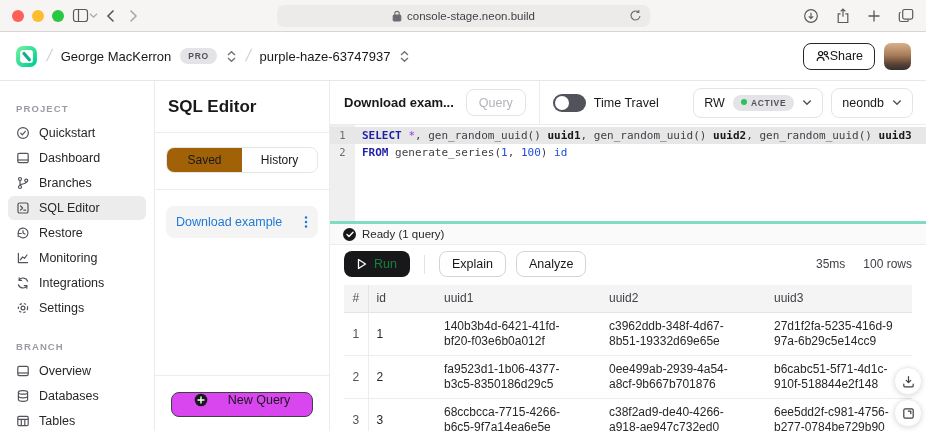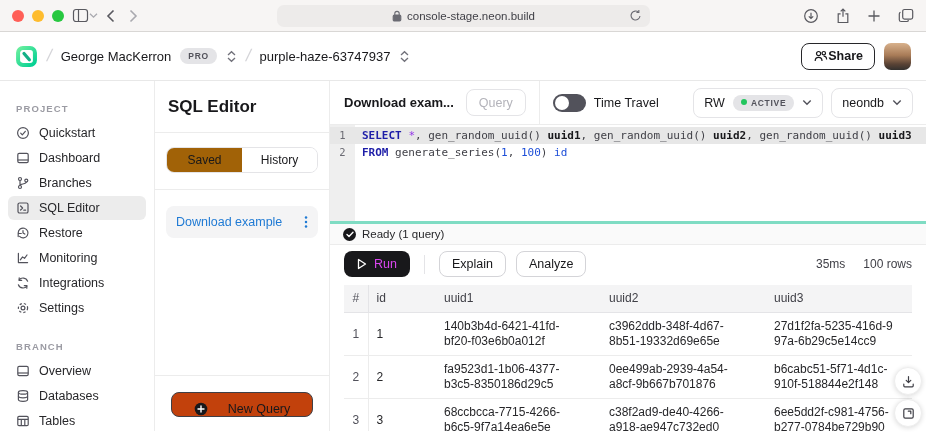--- a/index.html
+++ b/index.html
@@ -22,21 +22,21 @@
   
   .app-header { height:49px; border-bottom:1px solid #e8e8e8; display:flex;
     align-items:center; padding:0 15px; gap:9px; background:#fff; }
   .crumb-slash { color:#d4d4d8; font-size:17px; font-weight:300; transform:skewX(-12deg); }
   .user-name, .project-name { font-size:13px; font-weight:500; color:#18181b; }
   .pill { background:#e4e4e7; border-radius:9px; font-size:8.5px; letter-spacing:.7px;
     color:#52525b; padding:3px 8px; font-weight:700; }
   .sort-chev { color:#71717a; display:flex; }
   .share-btn { margin-left:auto; height:27px; border:1px solid #27272a; border-radius:8px;
     background:#fff; display:flex; align-items:center; padding:0 11px;
-    font-size:12.5px; font-weight:700; color:#18181b; cursor:pointer; }
+    font-size:12.5px; font-weight:400; color:#18181b; cursor:pointer; }
   .avatar { width:27px; height:27px; border-radius:7px;
     background:linear-gradient(180deg,#d8b18c 0%, #a97c58 45%, #5a4335 78%, #33302e 100%); }
 
   
   .layout { display:flex; height:350px; }
 
   
   .sidebar { width:155px; flex:none; border-right:1px solid #ececec; padding:14px 8px 0; overflow:hidden; }
   .section-label { font-size:9.5px; letter-spacing:1.1px; color:#9b9ba3; font-weight:700;
     padding:8px 8px 7px; }
@@ -55,21 +55,21 @@
   .segment { flex:1; display:flex; align-items:center; justify-content:center; font-size:12px;
     color:#18181b; background:#fff; cursor:pointer; }
   .segment.active { background:#a16207; }
   .saved-item { margin:16px 11px; background:#f4f4f5; border-radius:8px; height:32px;
     display:flex; align-items:center; justify-content:space-between; padding:0 10px;
     font-size:12.5px; color:#1f7ad4; cursor:pointer; }
   .kebab { display:flex; color:#1f7ad4; }
   .panel-footer { position:absolute; bottom:0; left:0; right:0; border-top:1px solid #ececec;
     padding:16px 16px 14px; }
   .new-query-btn { width:100%; height:25px; border:1px solid #3f3f46; border-radius:8px;
-    background:#c2410c; display:flex; align-items:flex-end; justify-content:center; gap:20px;
+    background:#d946ef; display:flex; align-items:flex-start; justify-content:center; gap:20px;
     font-size:12.5px; font-weight:500; color:#18181b; cursor:pointer; }
 
   
   .main { flex:1; min-width:0; display:flex; flex-direction:column; position:relative; }
   .toolbar { height:44px; flex:none; border-bottom:1px solid #ececec; display:flex;
     align-items:center; padding:0 0 0 14px; }
   .query-title { font-size:13px; font-weight:600; color:#18181b; }
   .save-btn { margin-left:12px; height:27px; padding:0 12px; border:1px solid #e4e4e7;
     border-radius:8px; background:#fff; color:#b3b3ba; font-size:12.5px; }
   .v-divider { width:1px; height:43px; background:#ececec; margin:0 13px; flex:none; }
@@ -100,21 +100,21 @@
   .tok-num { color:#1d4ed8; }
   .tok-star { color:#9333ea; }
 
   .teal-divider { height:3px; flex:none; background:#7fdcc3; }
   .status-bar { height:21px; flex:none; background:#fafafa; border-bottom:1px solid #ececec;
     display:flex; align-items:center; gap:6px; padding:0 13px; font-size:11.5px; color:#27272a; }
   .check-badge { width:13px; height:13px; border-radius:50%; background:#18181b; display:flex;
     align-items:center; justify-content:center; color:#fff; flex:none; }
 
   .actions-row { height:38px; flex:none; display:flex; align-items:center; padding:0 14px; gap:10px; }
-  .run-btn { height:26px; background:#18181b; color:#d946ef; border:none; border-radius:8px;
+  .run-btn { height:26px; background:#18181b; color:#15803d; border:none; border-radius:8px;
     display:flex; align-items:center; gap:7px; padding:0 13px; font-size:12.5px;
     font-weight:500; cursor:pointer; }
   .short-divider { width:1px; height:19px; background:#e4e4e7; margin:0 4px; }
   .outline-btn { height:26px; border:1px solid #d4d4d8; border-radius:8px; background:#fff;
     font-size:12.5px; color:#18181b; padding:0 12px; cursor:pointer; }
   .metrics { margin-left:auto; display:flex; gap:18px; font-size:12px; color:#3f3f46; }
 
   
   .results-table { flex:1; margin:2px 14px 0; overflow:hidden; }
   table { width:100%; border-collapse:collapse; table-layout:fixed; font-size:12px; }

